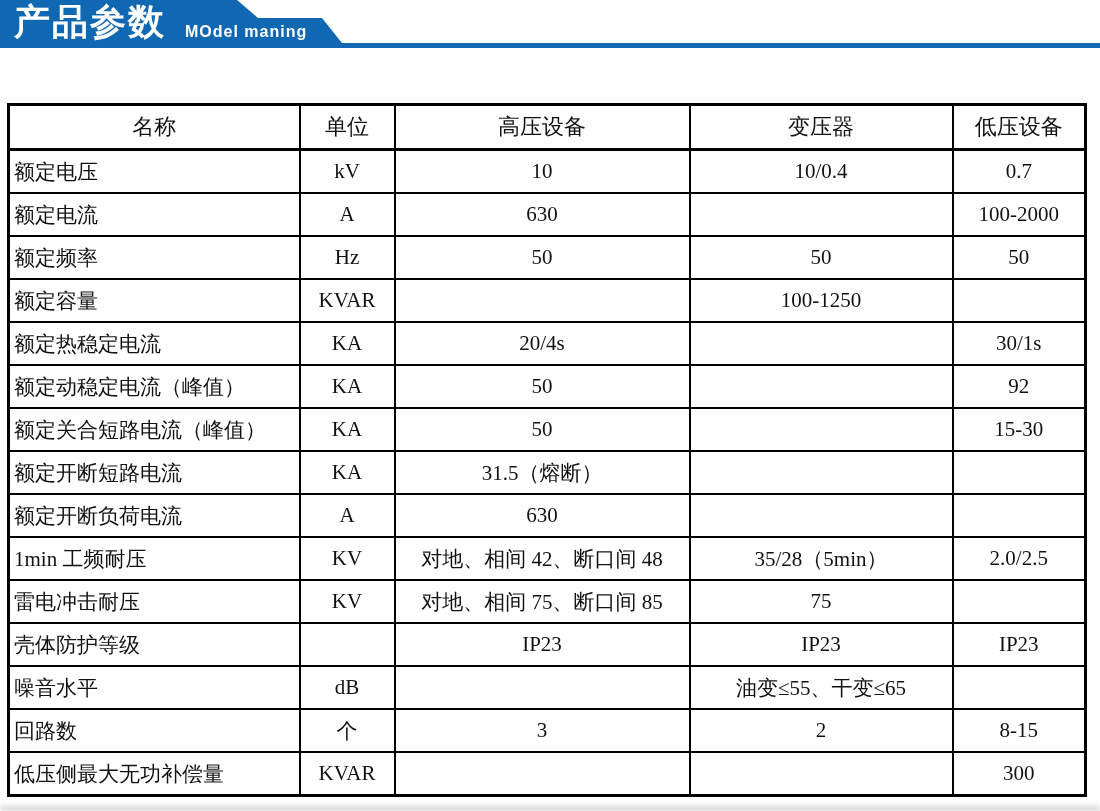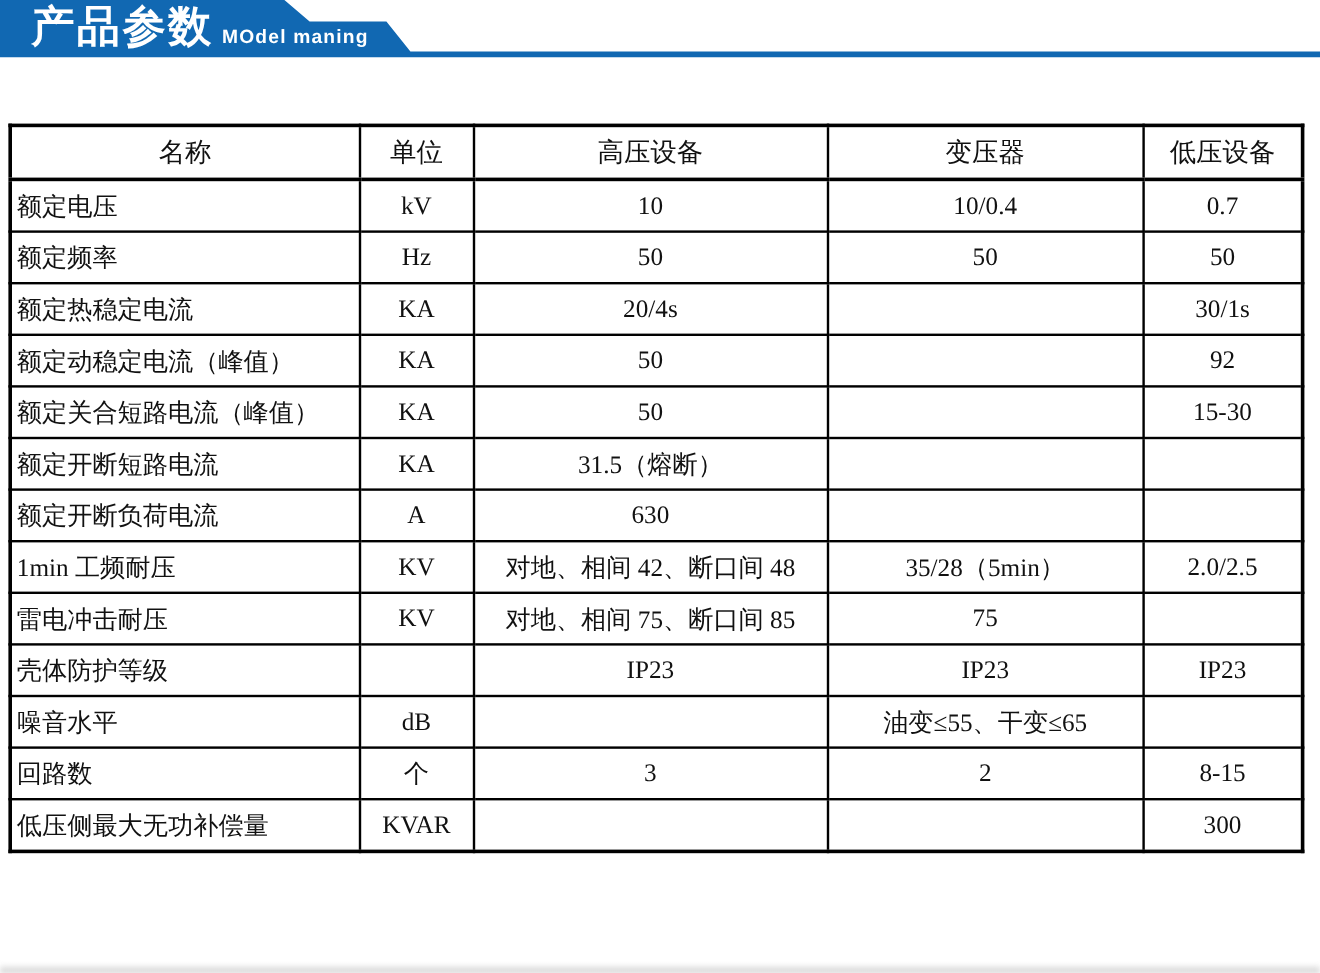--- a/index.html
+++ b/index.html
@@ -6,21 +6,21 @@
   body{
     width:1100px;height:811px;position:relative;background:#ffffff;overflow:hidden;
     font-family:"Liberation Serif","DejaVu Serif",serif;color:#111;
   }
   
   .banner{position:absolute;left:0;top:0;width:1100px;height:48px;}
   .banner svg{position:absolute;left:0;top:0;display:block;}
   .banner-title{
     position:absolute;left:14px;top:0;height:43px;line-height:43px;
     font-family:"Liberation Sans","DejaVu Sans",sans-serif;
-    font-size:36px;font-weight:bold;color:#ffffff;letter-spacing:2px;white-space:nowrap;margin-left:12px;
+    font-size:36px;font-weight:bold;color:#ffffff;letter-spacing:2px;white-space:nowrap;
   }
   .banner-subtitle{
     position:absolute;left:185px;top:23px;
     font-family:"Liberation Sans","DejaVu Sans",sans-serif;
     font-size:16px;font-weight:bold;color:#ffffff;letter-spacing:1px;white-space:nowrap;text-align:center;
   }
   
   table.params{
     position:absolute;left:7px;top:103px;width:1077px;height:562px;
     border-collapse:collapse;table-layout:fixed;background:#fff;
@@ -70,25 +70,39 @@
   </thead>
   <tbody>
       <tr>
         <td class="name-col">额定电压</td>
         <td>kV</td>
         <td>10</td>
         <td>10/0.4</td>
         <td>0.7</td>
       </tr>
       <tr>
+        <td class="name-col">额定电流</td>
+        <td>A</td>
+        <td>630</td>
+        <td></td>
+        <td>100-2000</td>
+      </tr>
+      <tr>
         <td class="name-col">额定频率</td>
         <td>Hz</td>
         <td>50</td>
         <td>50</td>
         <td>50</td>
+      </tr>
+      <tr>
+        <td class="name-col">额定容量</td>
+        <td>KVAR</td>
+        <td></td>
+        <td>100-1250</td>
+        <td></td>
       </tr>
       <tr>
         <td class="name-col">额定热稳定电流</td>
         <td>KA</td>
         <td>20/4s</td>
         <td></td>
         <td>30/1s</td>
       </tr>
       <tr>
         <td class="name-col">额定动稳定电流（峰值）</td>

